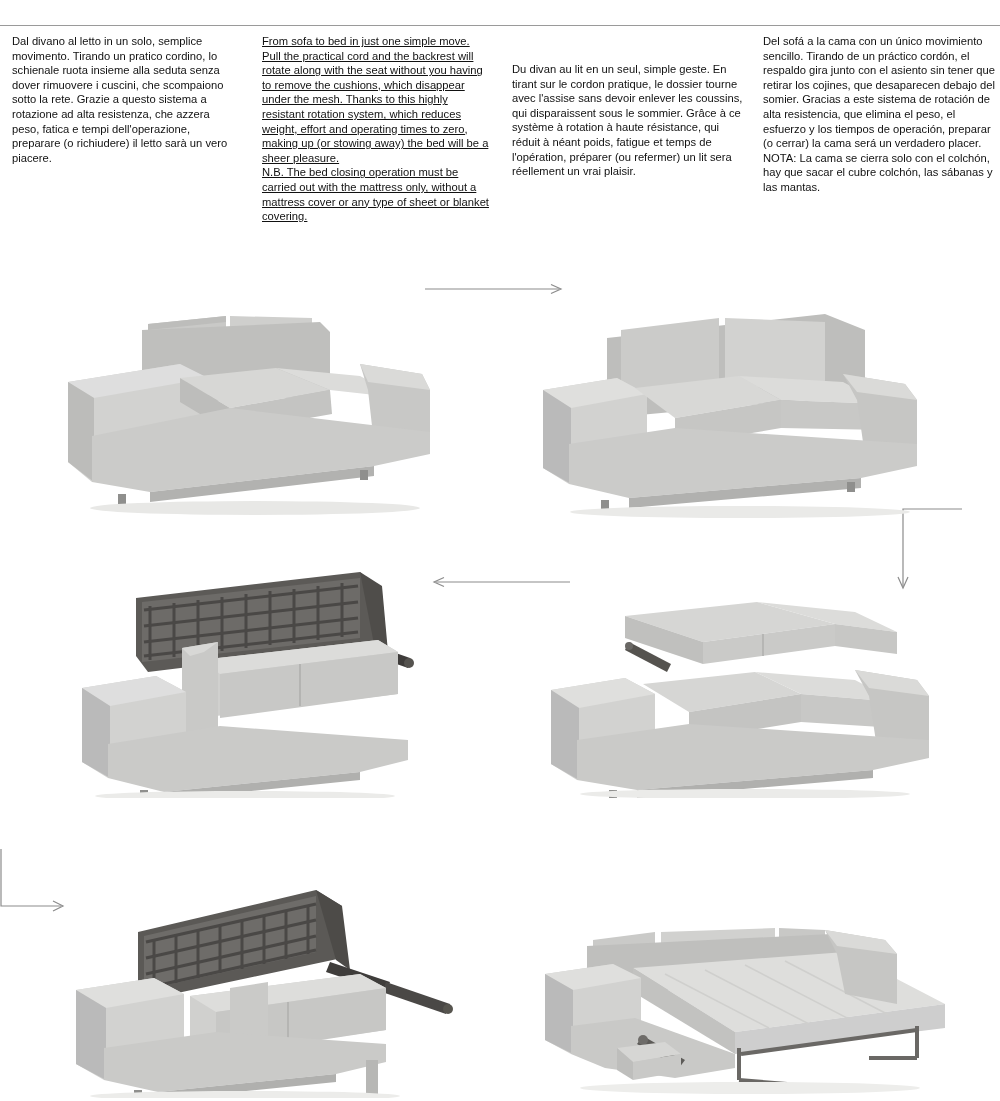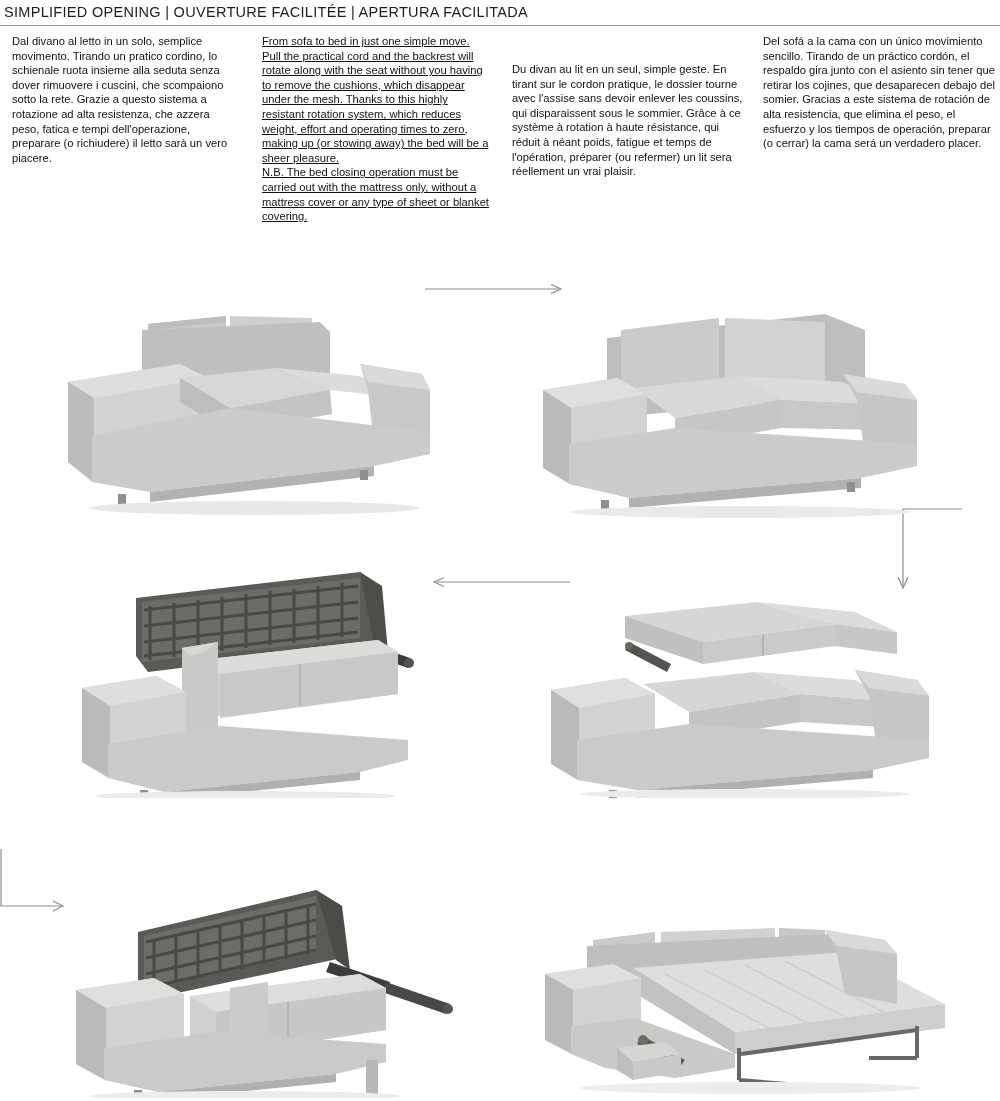--- a/index.html
+++ b/index.html
@@ -96,41 +96,41 @@
 
   .arrow-top    { left: 425px; top: 24px;  width: 145px; height: 14px; }
   .arrow-right  { left: 893px; top: 250px; width: 70px;  height: 90px; }
   .arrow-mid    { left: 425px; top: 317px; width: 145px; height: 14px; }
   .arrow-left   { left: -5px;  top: 590px; width: 75px;  height: 80px; }
 </style>
 </head>
 <body>
 
 <div class="header">
-  <div class="header-title">SIMPLIFIED OPENING | OUVERTURE FACILITÉE | APERTURA FACILITADA</div>
   <div class="header-rule"></div>
 </div>
 
 <div class="columns">
 
   <div class="col col-0">
     <p>Dal divano al letto in un solo, semplice movimento. Tirando un pratico cordino, lo schienale ruota insieme alla seduta senza dover rimuovere i cuscini, che scompaiono sotto la rete. Grazie a questo sistema a rotazione ad alta resistenza, che azzera peso, fatica e tempi dell'operazione, preparare (o richiudere) il letto sarà un vero piacere.</p>
   </div>
 
   <div class="col col-1">
     <p>From sofa to bed in just one simple move. Pull the practical cord and the backrest will rotate along with the seat without you having to remove the cushions, which disappear under the mesh. Thanks to this highly resistant rotation system, which reduces weight, effort and operating times to zero, making up (or stowing away) the bed will be a sheer pleasure.</p>
     <p>N.B. The bed closing operation must be carried out with the mattress only, without a mattress cover or any type of sheet or blanket covering.</p>
   </div>
 
   <div class="col col-2">
     <p>Du divan au lit en un seul, simple geste. En tirant sur le cordon pratique, le dossier tourne avec l'assise sans devoir enlever les coussins, qui disparaissent sous le sommier. Grâce à ce système à rotation à haute résistance, qui réduit à néant poids, fatigue et temps de l'opération, préparer (ou refermer) un lit sera réellement un vrai plaisir.</p>
   </div>
 
   <div class="col col-3">
     <p>Del sofá a la cama con un único movimiento sencillo. Tirando de un práctico cordón, el respaldo gira junto con el asiento sin tener que retirar los cojines, que desaparecen debajo del somier. Gracias a este sistema de rotación de alta resistencia, que elimina el peso, el esfuerzo y los tiempos de operación, preparar (o cerrar) la cama será un verdadero placer.</p>
+    <p>NOTA: La cama se cierra solo con el colchón, hay que sacar el cubre colchón, las sábanas y las mantas.</p>
   </div>
 
 </div>
 
 <div class="figures">
 
   <div class="arrow arrow-top">
     <svg viewBox="0 0 145 14">
       <line x1="0" y1="7" x2="134" y2="7" stroke="#8c8c8c" stroke-width="1.2"></line>
       <polyline points="126,2.5 136,7 126,11.5" fill="none" stroke="#8c8c8c" stroke-width="1.2"></polyline>

